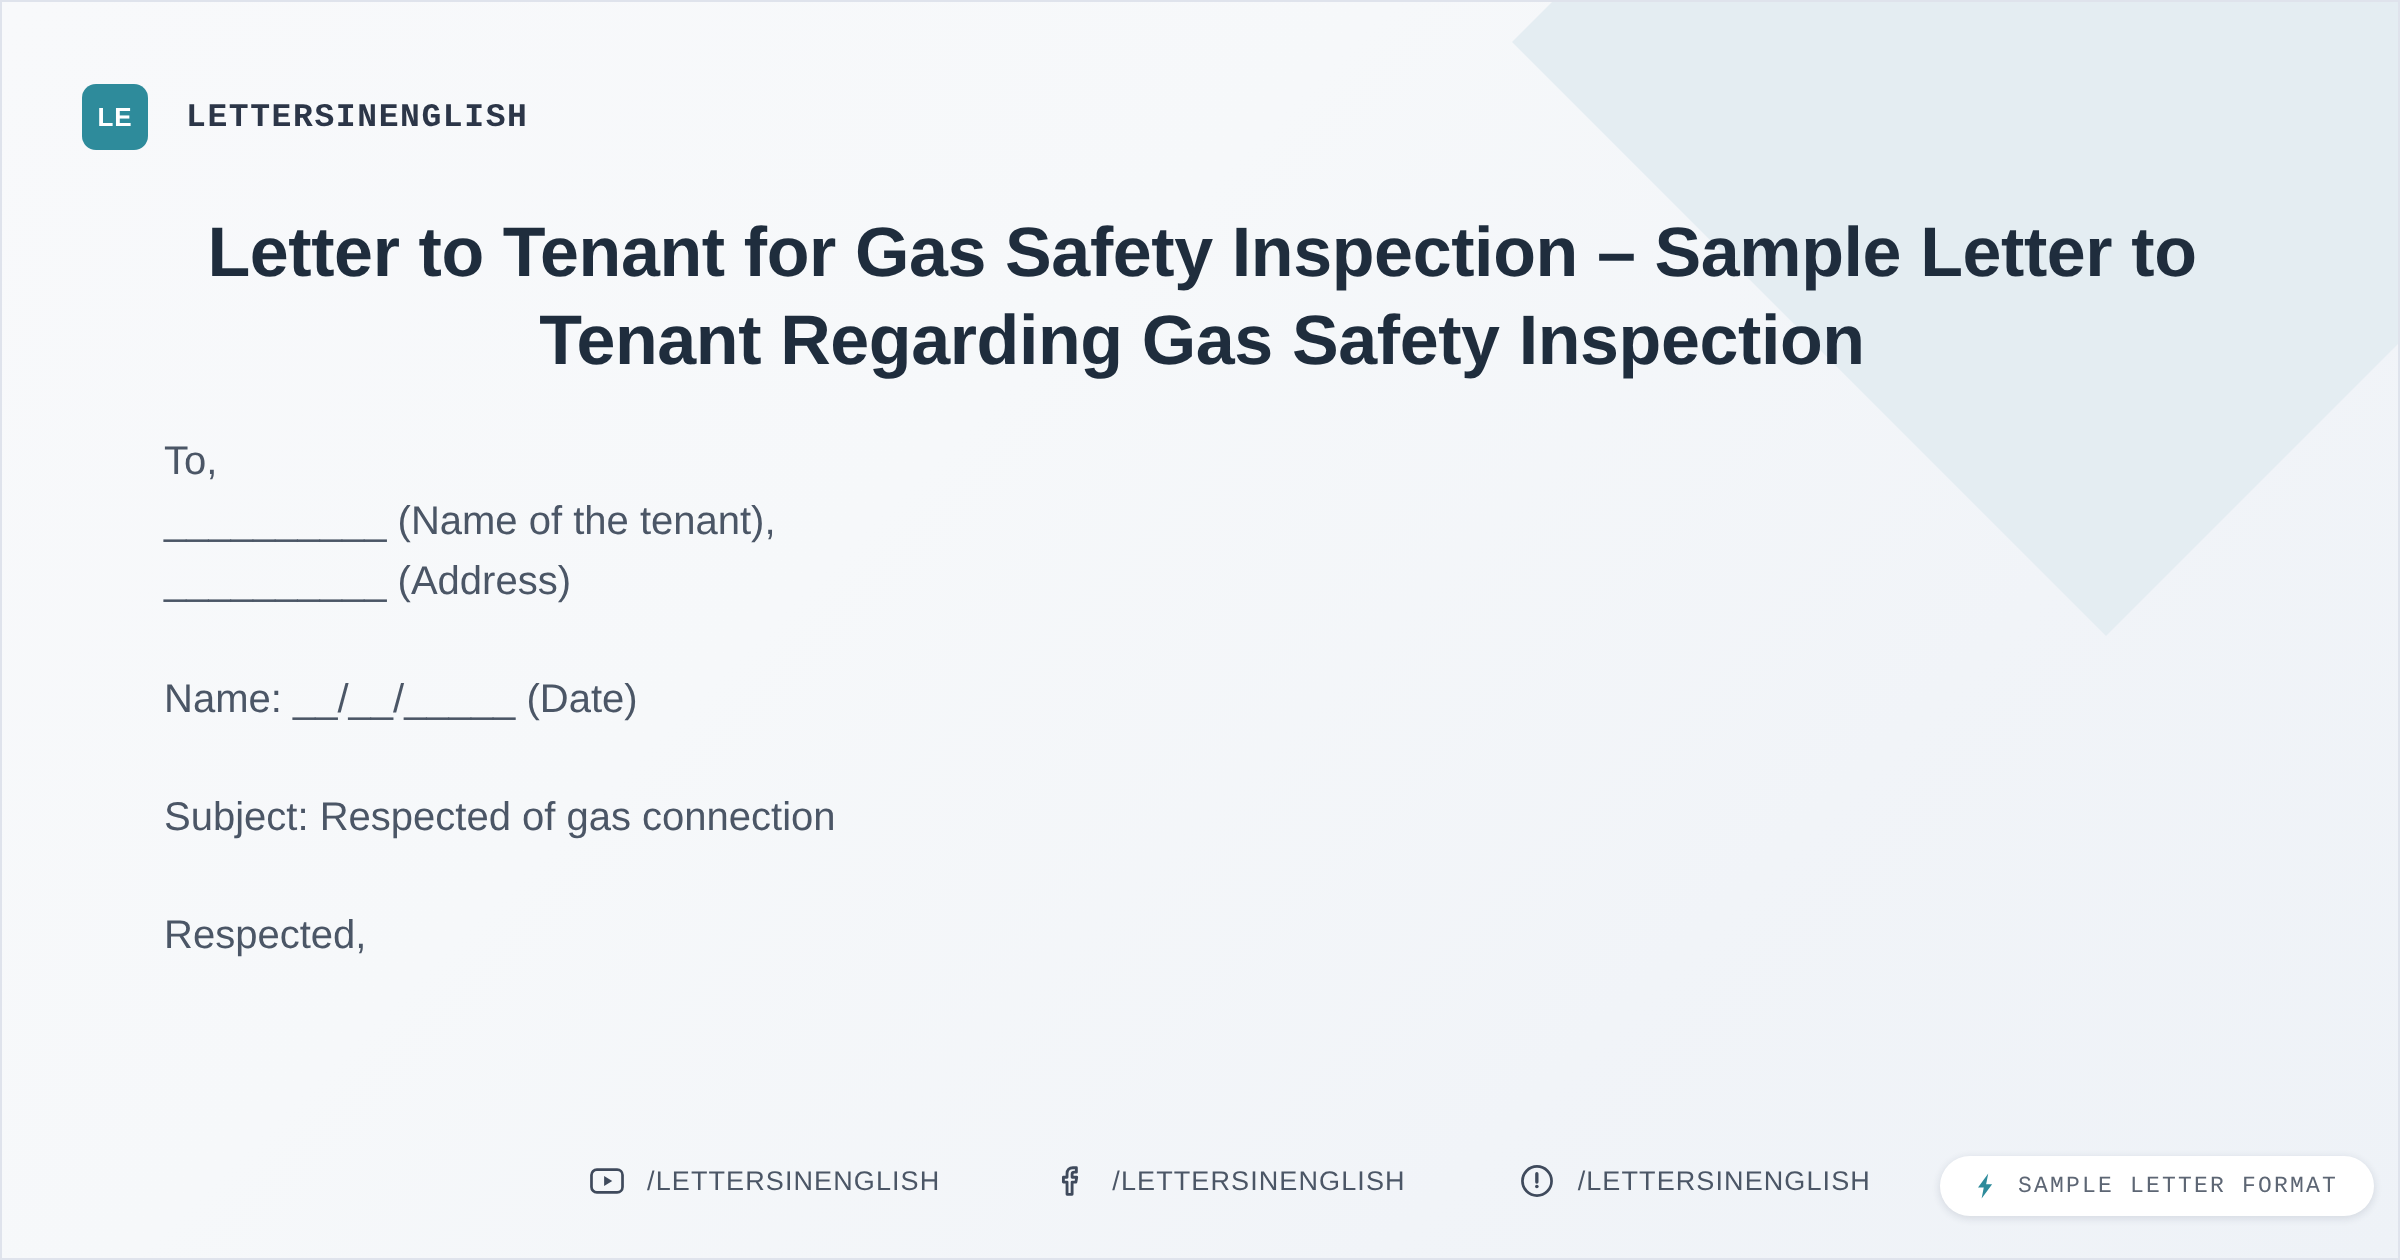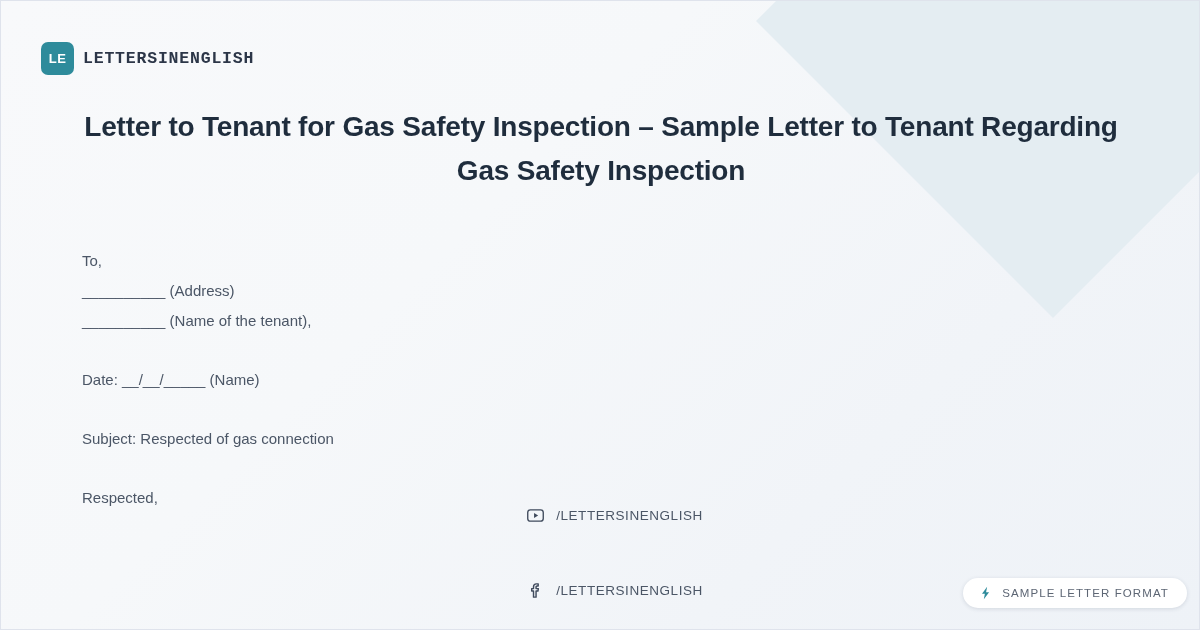--- a/index.html
+++ b/index.html
@@ -46,21 +46,21 @@
     height: 100%;
   }
 
   
   .brand {
     position: absolute;
     top: 41px;
     left: 40px;
     display: flex;
     align-items: center;
-    gap: 9px;
+    gap: 19px;
     justify-content: center;
   }
   .brand-badge {
     width: 33px;
     height: 33px;
     border-radius: 7px;
     background: #2e8b9b;
     color: #ffffff;
     font-size: 13px;
     font-weight: bold;
@@ -77,54 +77,53 @@
     font-family: Liberation Mono, monospace;
   }
 
   
   .title {
     position: absolute;
     top: 104px;
     left: 60px;
     width: 1080px;
     text-align: center;
-    font-size: 28px;
+    font-size: 35px;
     line-height: 44px;
     font-weight: bold;
     color: #1f2d3d;
     letter-spacing: -0.2px;
   }
 
   
   .body-block {
     position: absolute;
-    top: 245px;
+    top: 215px;
     left: 81px;
     width: 880px;
     color: #4b5666;
-    font-size: 15px;
+    font-size: 20px;
     line-height: 30px;
   }
   .para { margin-bottom: 29px; }
   .para:last-child { margin-bottom: 0; }
   .line { white-space: pre; }
 
   
   .footer {
     position: absolute;
     left: 0;
     bottom: 0;
     width: 1200px;
     height: 78px;
     display: flex;
     align-items: center;
     justify-content: center;
     gap: 56px;
     padding-left: 27px;
-    flex-direction: column;
   }
   .social {
     display: flex;
     align-items: center;
     gap: 11px;
     color: #4b5666;
     font-size: 13.5px;
     letter-spacing: 0.55px;
     white-space: nowrap;
   }
@@ -145,20 +144,21 @@
     bottom: 21px;
     display: flex;
     align-items: center;
     gap: 9px;
     height: 30px;
     padding: 0 18px 0 15px;
     border-radius: 16px;
     background: #ffffff;
     box-shadow: 0 1px 4px rgba(36, 52, 80, 0.14);
     z-index: 4;
+    font-family: Liberation Mono, monospace;
   }
   .pill-text {
     font-size: 11.5px;
     letter-spacing: 1.1px;
     color: #5d6674;
   }
   .bolt { width: 15px; height: 16px; display: block; }
 </style>
 </head>
 <body>
@@ -173,26 +173,26 @@
       <div class="brand-badge">LE</div>
       <div class="brand-name">LETTERSINENGLISH</div>
     </div>
 
     <h1 class="title">Letter to Tenant for Gas Safety Inspection – Sample Letter to Tenant Regarding Gas Safety Inspection</h1>
 
     <div class="body-block">
 
       <div class="para">
         <div class="line">To,</div>
+        <div class="line">__________ (Name of the tenant),</div>
         <div class="line">__________ (Address)</div>
-        <div class="line">__________ (Name of the tenant),</div>
-      </div>
-
-      <div class="para">
-        <div class="line">Date: __/__/_____ (Name)</div>
+      </div>
+
+      <div class="para">
+        <div class="line">Name: __/__/_____ (Date)</div>
       </div>
 
       <div class="para">
         <div class="line">Subject: Respected of gas connection</div>
       </div>
 
       <div class="para">
         <div class="line">Respected,</div>
       </div>
 

